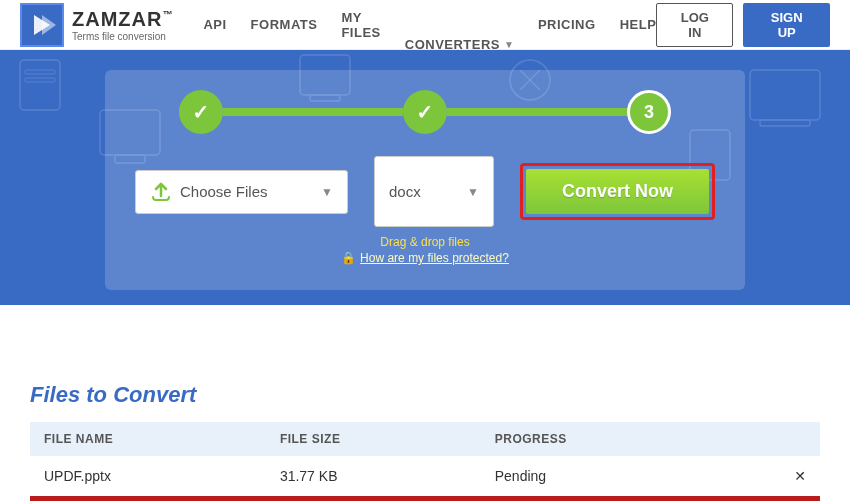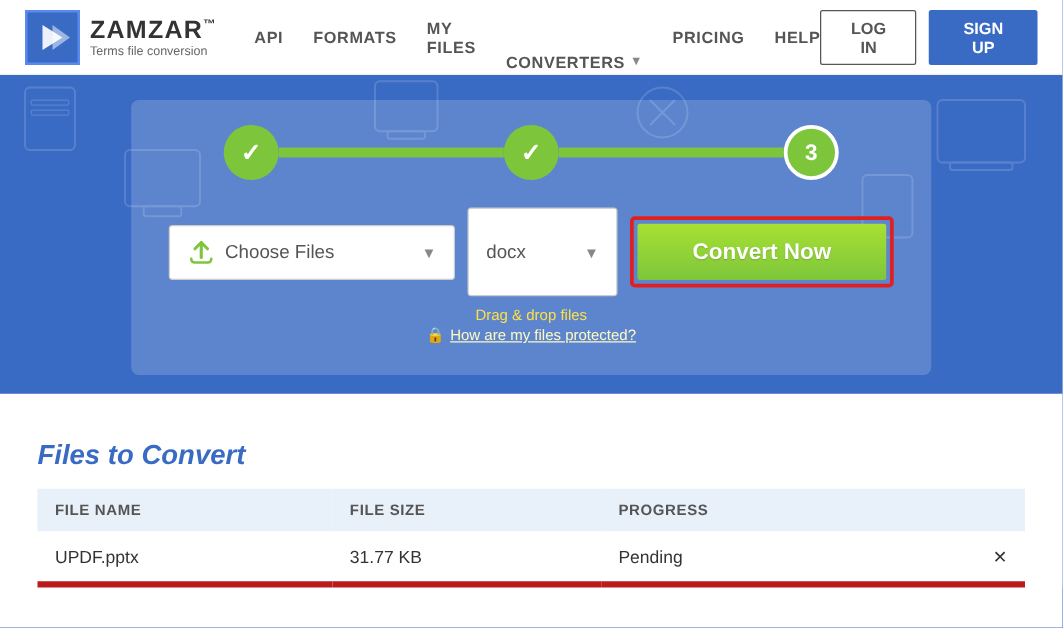--- a/index.html
+++ b/index.html
@@ -4,21 +4,21 @@
   <style>
     * { margin: 0; padding: 0; box-sizing: border-box; }
     body { font-family: Arial, sans-serif; width: 850px; height: 502px; overflow: hidden; background: #fff; }
 
     
     .header {
       background: #fff;
       display: flex;
       align-items: center;
       padding: 0 20px;
-      height: 60px;
+      height: 50px;
       border-bottom: 1px solid #eee;
     }
     .logo-area {
       display: flex;
       align-items: center;
       margin-right: 30px;
     }
     .logo-icon {
       width: 44px;
       height: 44px;
@@ -149,21 +149,21 @@
       height: 8px;
       background: #7dc63b;
       flex: 1;
       max-width: 180px;
     }
 
     
     .controls {
       display: flex;
       align-items: center;
-      gap: 10px;
+      gap: 26px;
     }
     .choose-files-btn {
       display: flex;
       align-items: center;
       gap: 8px;
       background: #fff;
       border: 1px solid #ccc;
       border-radius: 3px;
       padding: 10px 14px;
       font-size: 15px;
@@ -255,20 +255,21 @@
     .protect-link a {
       color: #fef9c3;
       text-decoration: underline;
       font-size: 12px;
     }
 
     
     .files-section {
       padding: 36px 30px 0;
       background: #fff;
+      margin-top: 41px;
     }
     .files-title {
       font-size: 22px;
       color: #333;
       margin-bottom: 14px;
     }
     .files-title span {
       color: #3a6bc4;
       font-style: italic;
     }

